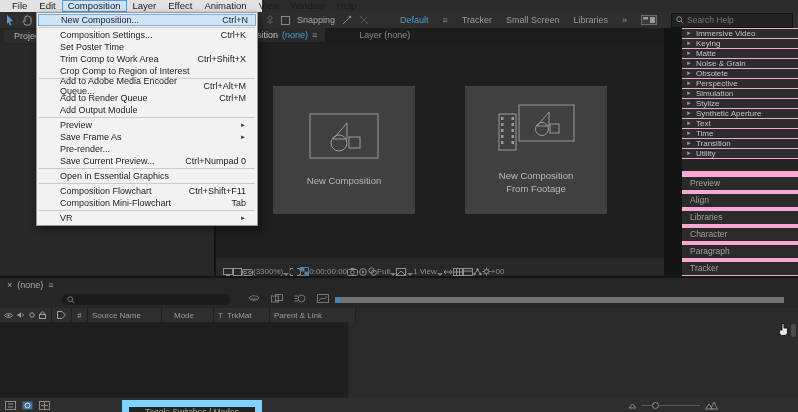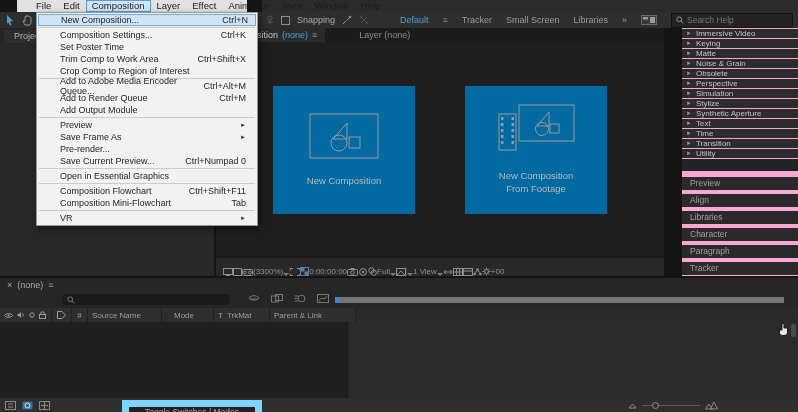--- a/index.html
+++ b/index.html
@@ -1,20 +1,20 @@
 <!DOCTYPE html>
 <html><head>
 <meta charset="utf-8">
 <style>
   html,body{margin:0;padding:0;background:#101010;}
   .screen{position:relative;width:798px;height:412px;background:#141414;overflow:hidden;
           font-family:"Liberation Sans",sans-serif;-webkit-font-smoothing:antialiased;}
   
-  .menubar{position:absolute;left:17px;top:0;width:230px;height:12px;background:#e2e2e2;
-           display:flex;align-items:center;padding-left:13px;box-sizing:border-box;z-index:20;}
+  .menubar{position:absolute;left:0;top:0;width:262px;height:12px;background:#e2e2e2;
+           display:flex;align-items:center;padding-left:6px;box-sizing:border-box;z-index:20;}
   .mbi{font-size:9.5px;color:#1b1b1b;padding:0 6px;height:12px;line-height:12px;}
   .mbi.active{background:#cfe4f7;box-shadow:inset 0 0 0 1px #5b9bd0;}
   .topfill{position:absolute;left:262px;top:0;right:0;height:12px;background:#2b2b2b;}
   
   .toolbar{position:absolute;left:0;top:12px;width:798px;height:16px;background:#2e2e2e;
            display:flex;align-items:center;box-sizing:border-box;padding:0 5px;gap:7px;
            font-size:9px;color:#a8a8a8;}
   .tool-gap{width:204px;}
   .dimtool{opacity:.45;}
   .chk{width:7px;height:7px;border:1px solid #8a8a8a;background:#2e2e2e;}
@@ -33,21 +33,21 @@
   .pbody{position:absolute;left:0;top:16px;right:0;bottom:0;background:#282828;}
   .viewer{position:absolute;left:216px;top:28px;width:448px;height:248px;background:#1c1c1c;}
   .vtabs{position:absolute;left:0;top:0;right:0;height:14px;background:#1c1c1c;display:flex;align-items:center;}
   .vtab{height:14px;line-height:14px;font-size:9px;padding:0 8px;display:flex;gap:4px;align-items:center;}
   .vtab.active{background:#2a2a2a;color:#c6c6c6;margin-left:4px;}
   .vtab .none{color:#4b9fd5;}
   .vtab.inactive{color:#8a8a8a;margin-left:26px;}
   .hamb{color:#8f8f8f;font-size:9px;}
   .vcontent{position:absolute;left:0;top:14px;right:0;bottom:18px;background:#1e1e1e;
             display:flex;align-items:center;justify-content:center;gap:50px;}
-  .card{width:142px;height:128px;background:#0369a1;display:flex;flex-direction:column;
+  .card{width:142px;height:128px;background:#404040;display:flex;flex-direction:column;
         align-items:center;justify-content:center;gap:16px;color:#b9b9b9;font-size:9.5px;
         text-align:center;line-height:1.35;}
   .vstatus{position:absolute;left:0;bottom:0;right:0;height:18px;background:#282828;
            display:flex;align-items:flex-end;gap:0;padding:0 7px;font-size:8px;color:#8f8f8f;}
   .caret{width:0;height:0;border-left:3px solid transparent;border-right:3px solid transparent;
          border-top:3px solid #7d7d7d;display:inline-block;}
   .vdiv{width:1px;height:10px;background:#3a3a3a;}
   
   .rightcol{position:absolute;left:666px;top:28px;width:132px;height:248px;background:#f9a8d4;margin-left:16px;}
   .fxlist{padding-top:1px;}

